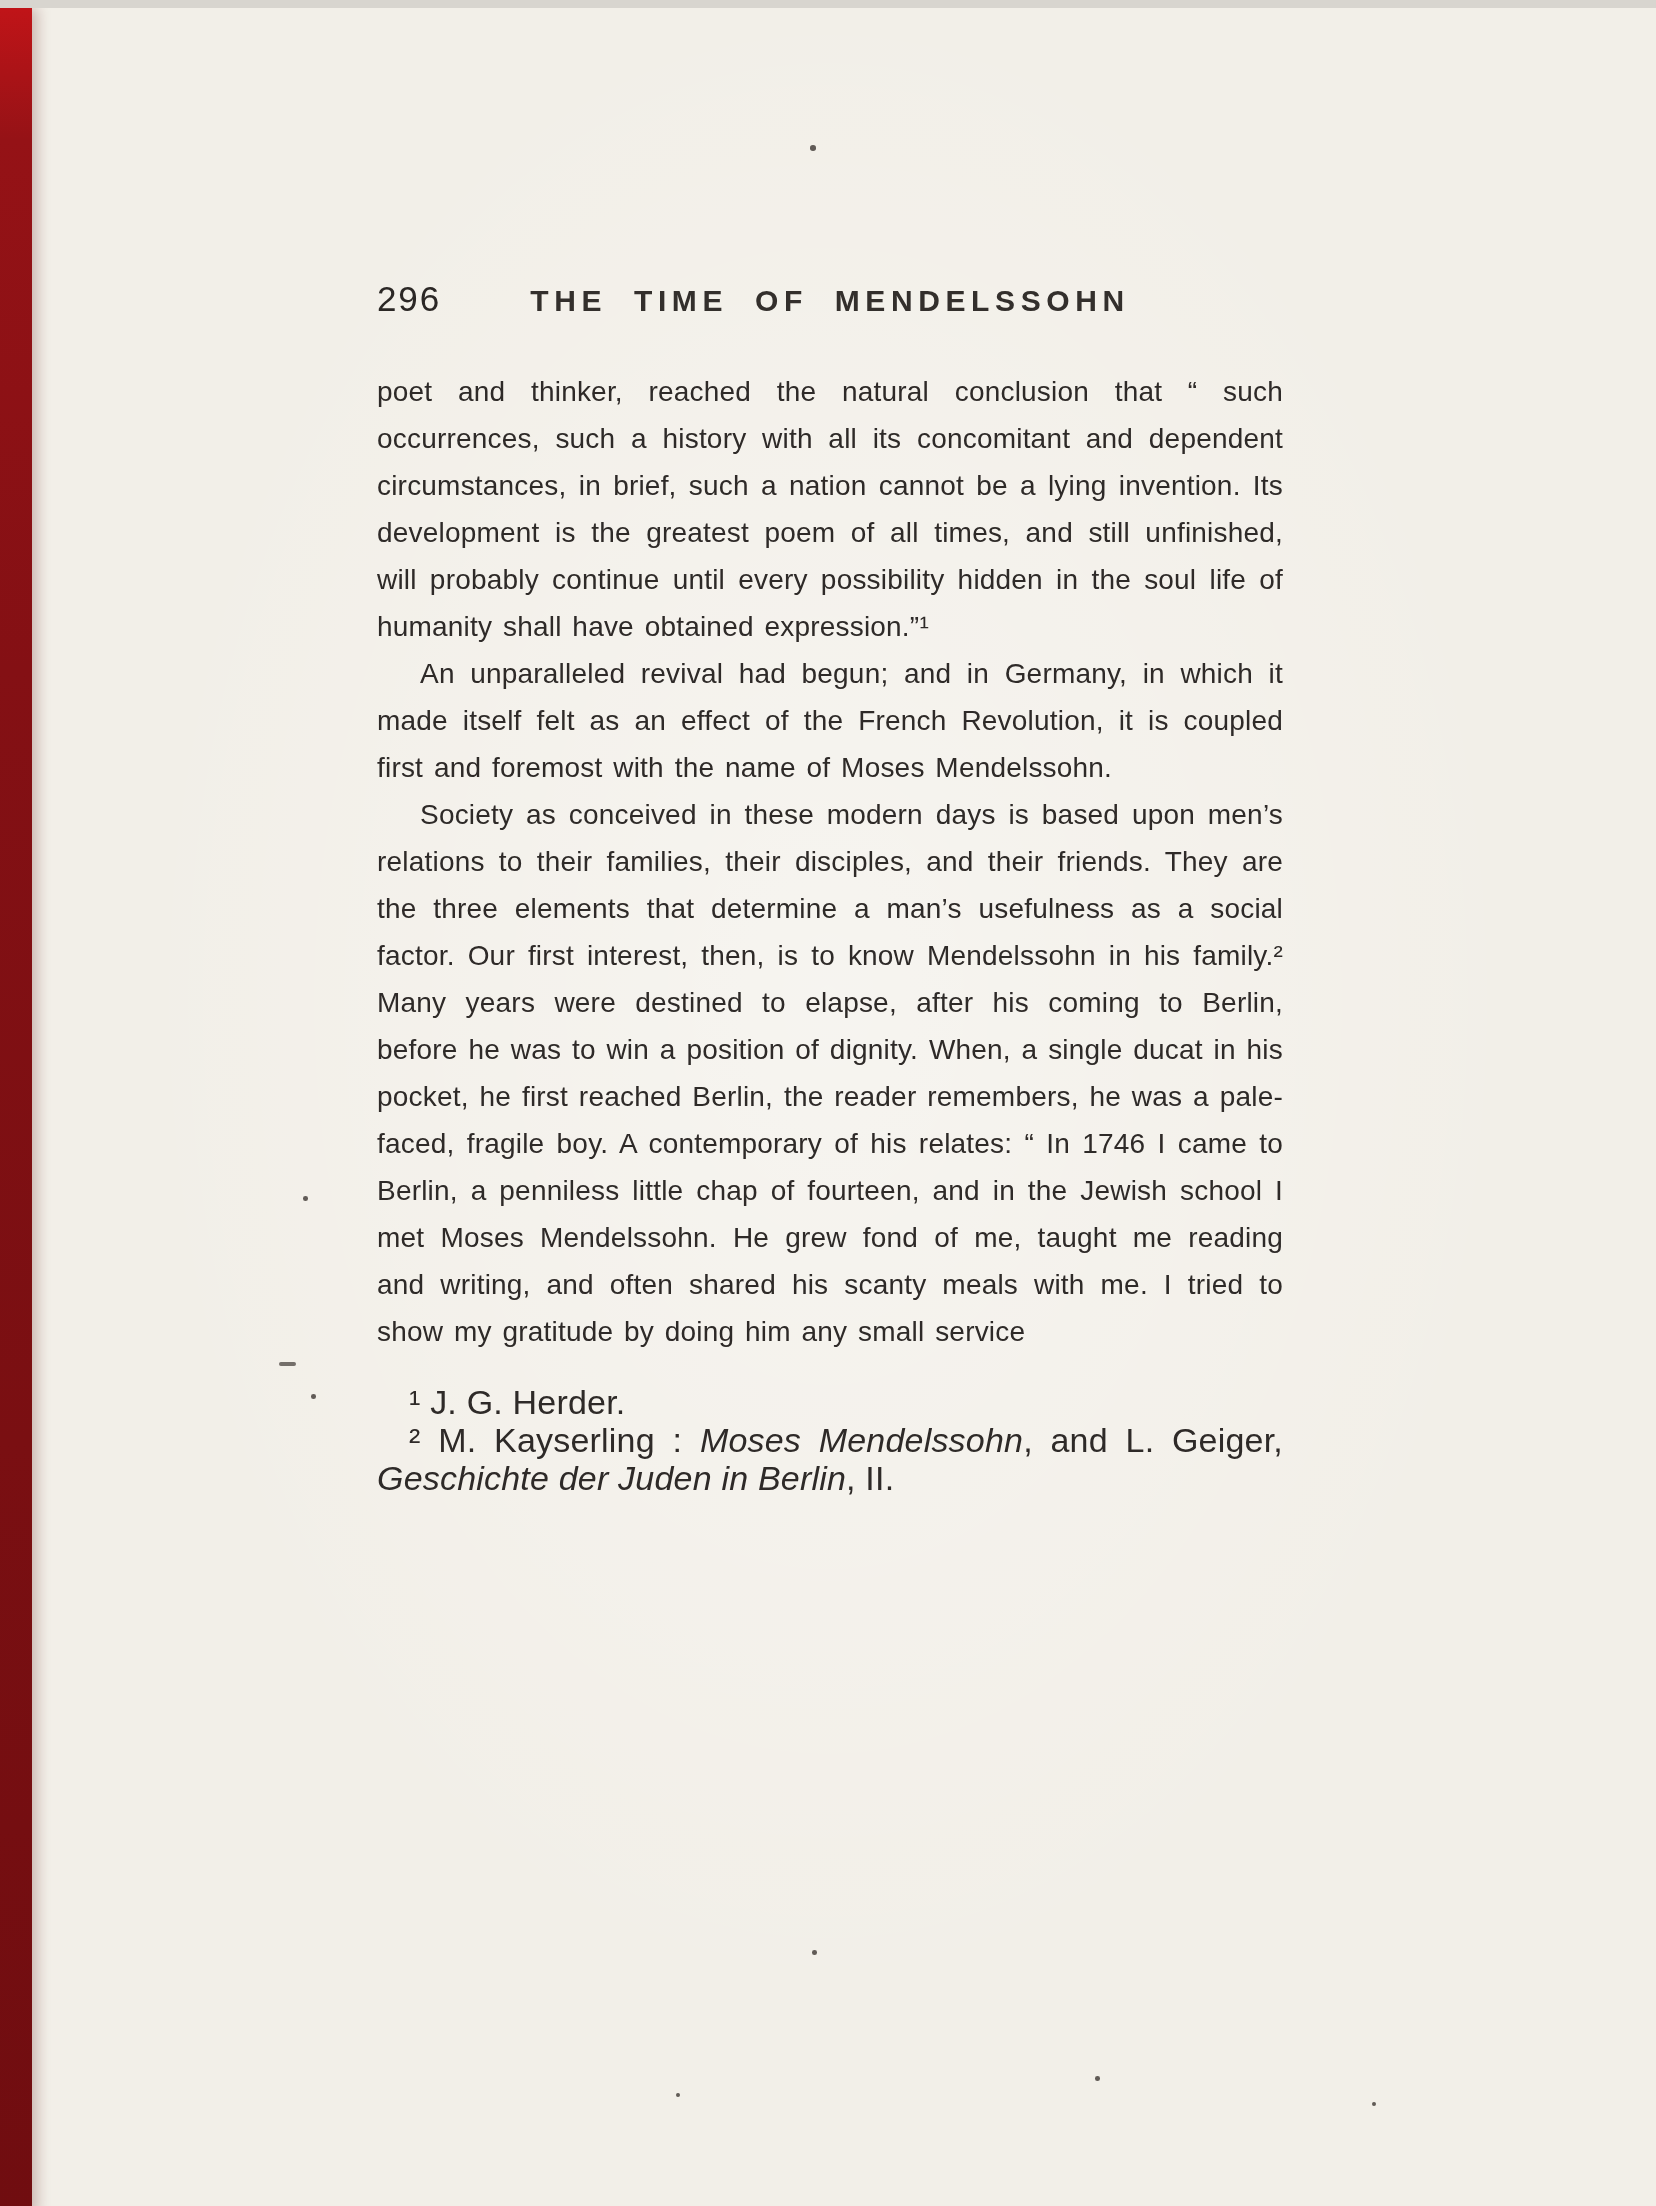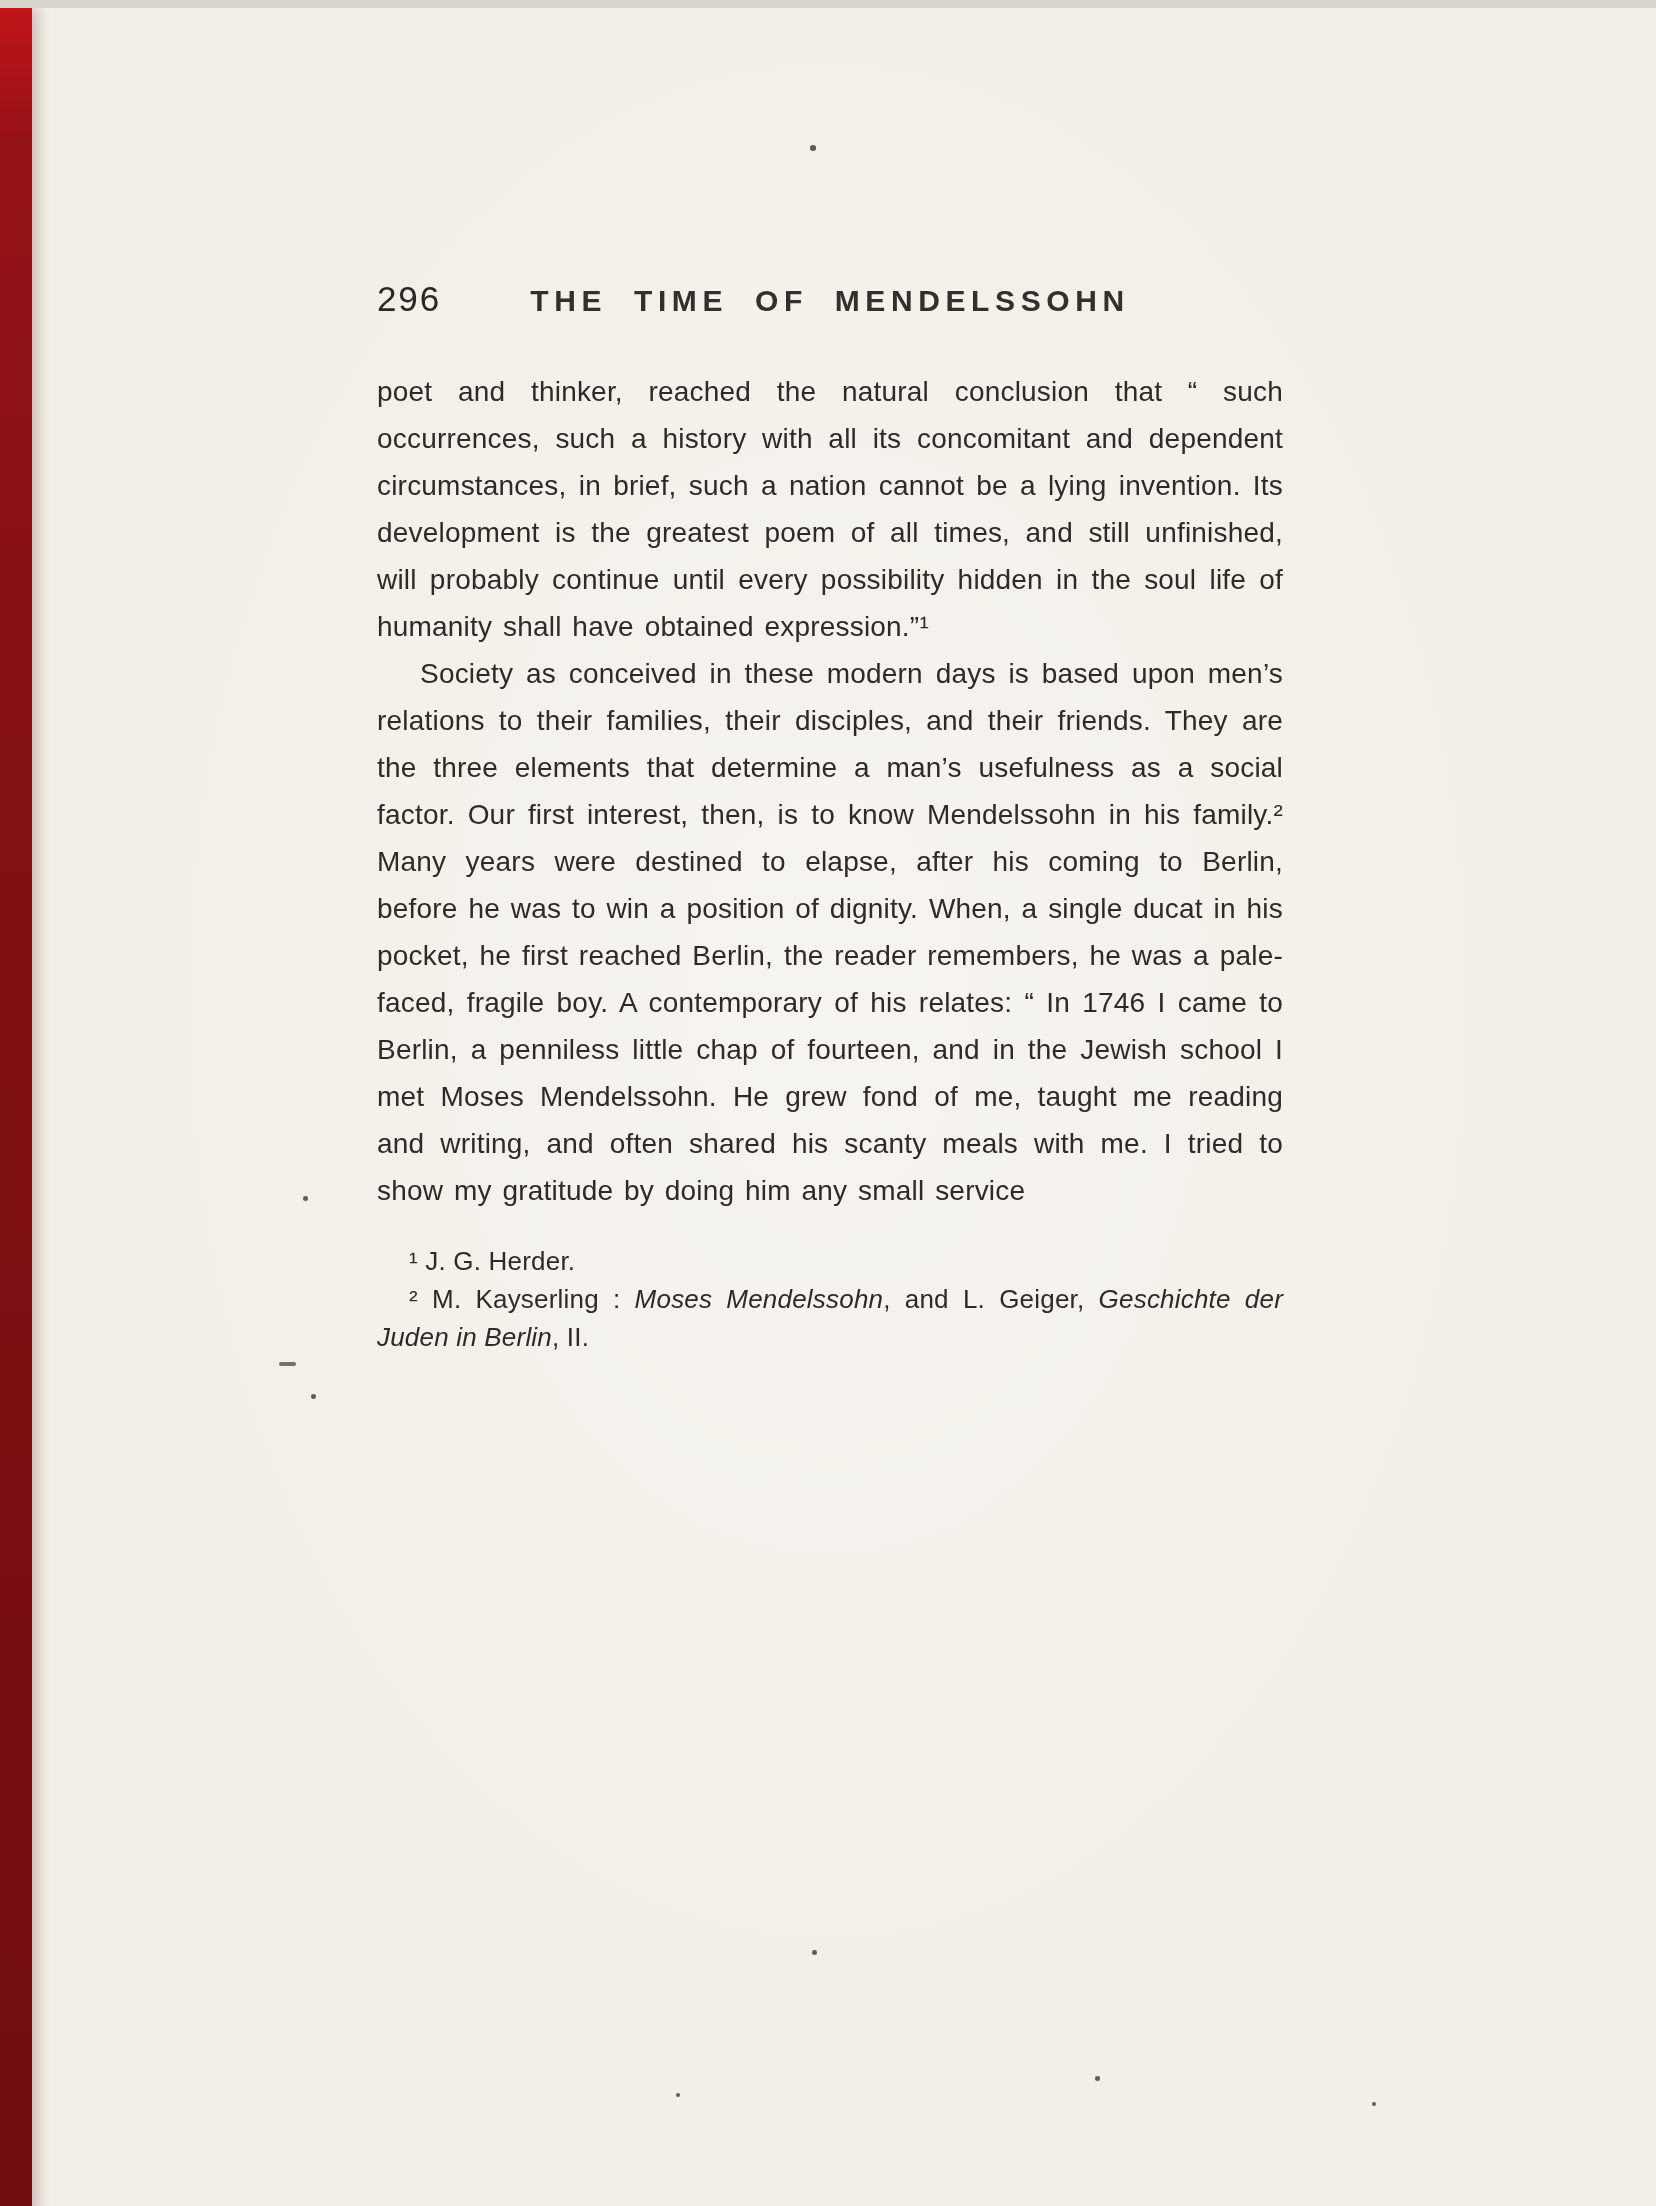--- a/index.html
+++ b/index.html
@@ -63,21 +63,21 @@
     letter-spacing: 0.2px;
     word-spacing: 2.8px;
   }
   .body-text p.indent {
     text-indent: 43px;
   }
   .footnotes {
     margin-top: 28px;
   }
   .footnotes p {
-    font-size: 26px;
+    font-size: 34px;
     line-height: 38px;
     text-align: justify;
     margin: 0;
     text-indent: 32px;
     letter-spacing: 0.2px;
   }
   .footnotes i {
     font-style: italic;
   }
   .scan-mark {
@@ -110,20 +110,21 @@
   <div class="text-block">
 
     <div class="running-head">
       <span class="page-number">296</span>
       <span class="running-title">THE TIME OF MENDELSSOHN</span>
     </div>
 
     <div class="body-text">
 
     <p>poet and thinker, reached the natural conclusion that “ such occurrences, such a history with all its concomitant and dependent circumstances, in brief, such a nation cannot be a lying invention.  Its development is the greatest poem of all times, and still unfinished, will probably continue until every possibility hidden in the soul life of humanity shall have obtained expression.”¹</p>
+        <p class="indent">An unparalleled revival had begun; and in Germany, in which it made itself felt as an effect of the French Revolution, it is coupled first and foremost with the name of Moses Mendelssohn.</p>
         <p class="indent">Society as conceived in these modern days is based upon men’s relations to their families, their disciples, and their friends.  They are the three elements that determine a man’s usefulness as a social factor.  Our first interest, then, is to know Mendelssohn in his family.²  Many years were destined to elapse, after his coming to Berlin, before he was to win a position of dignity.  When, a single ducat in his pocket, he first reached Berlin, the reader remembers, he was a pale-faced, fragile boy.  A contemporary of his relates: “ In 1746 I came to Berlin, a penniless little chap of fourteen, and in the Jewish school I met Moses Mendelssohn.  He grew fond of me, taught me reading and writing, and often shared his scanty meals with me.  I tried to show my gratitude by doing him any small service</p>
       </div>
 
     <div class="footnotes">
 
     <p><span>¹ J. G. Herder.</span></p>
         <p><span>² M. Kayserling :  </span><i>Moses Mendelssohn</i><span>, and L. Geiger, </span><i>Geschichte der Juden in Berlin</i><span>, II.</span></p>
       </div>
 
   </div>

